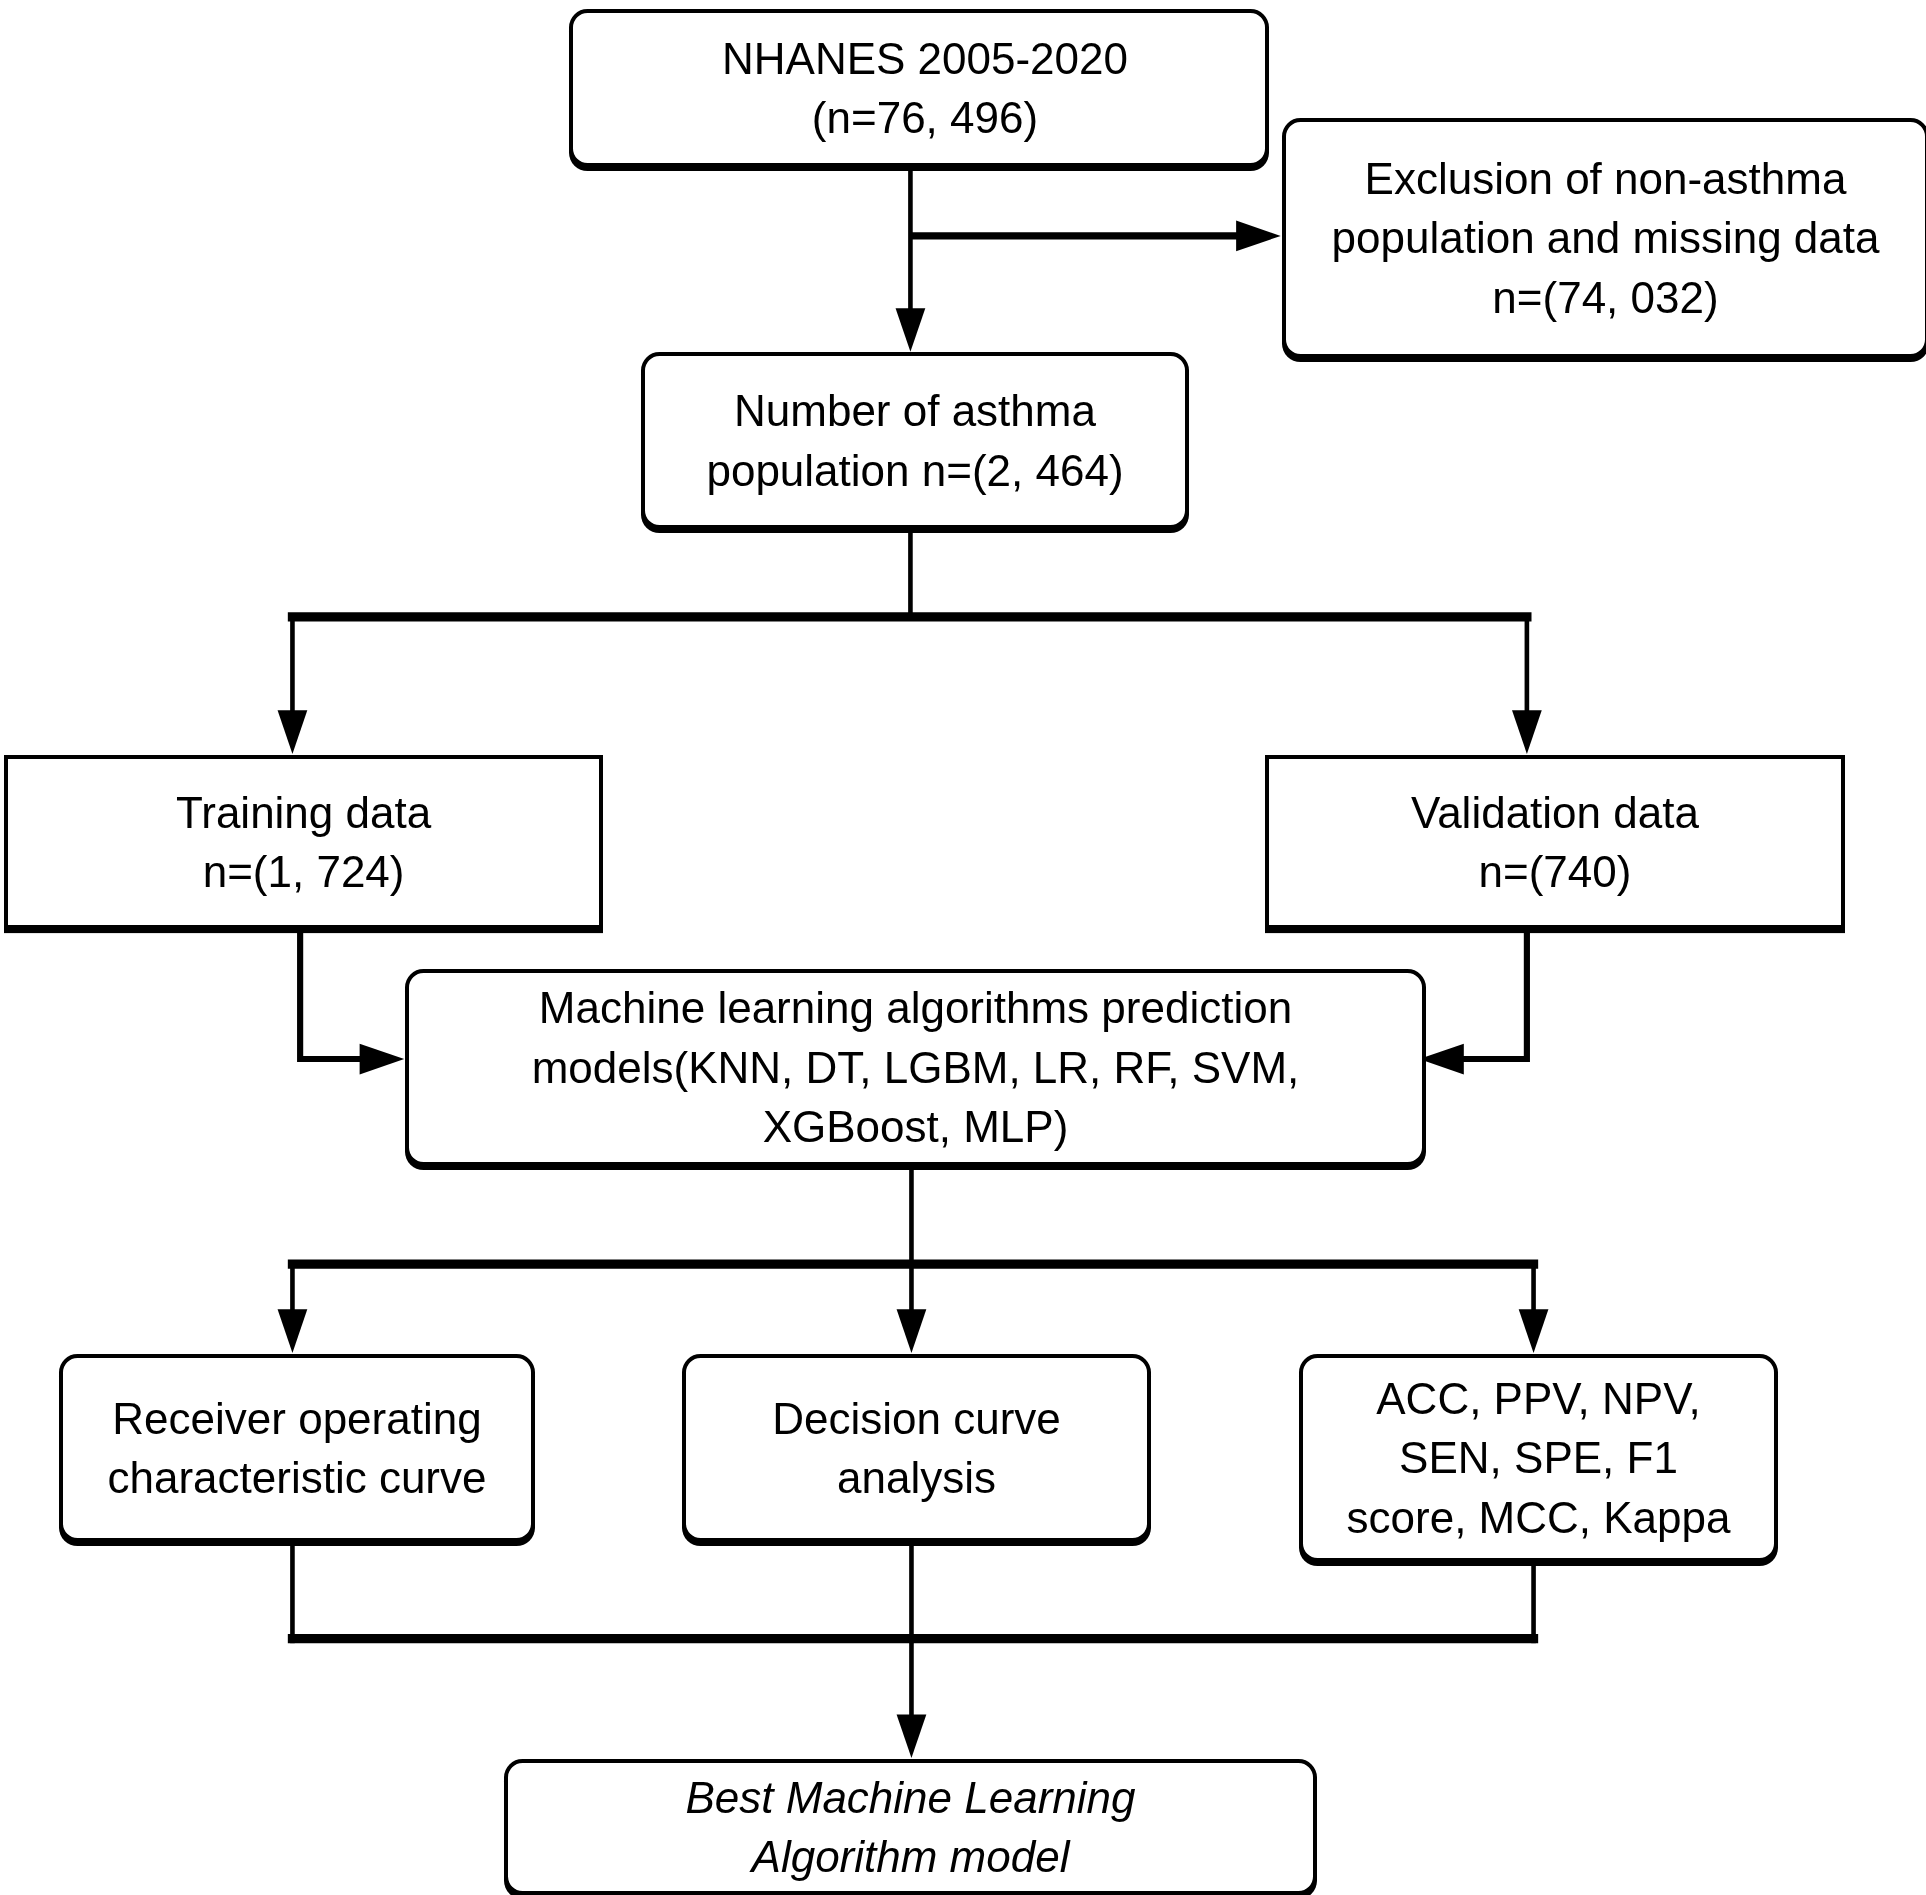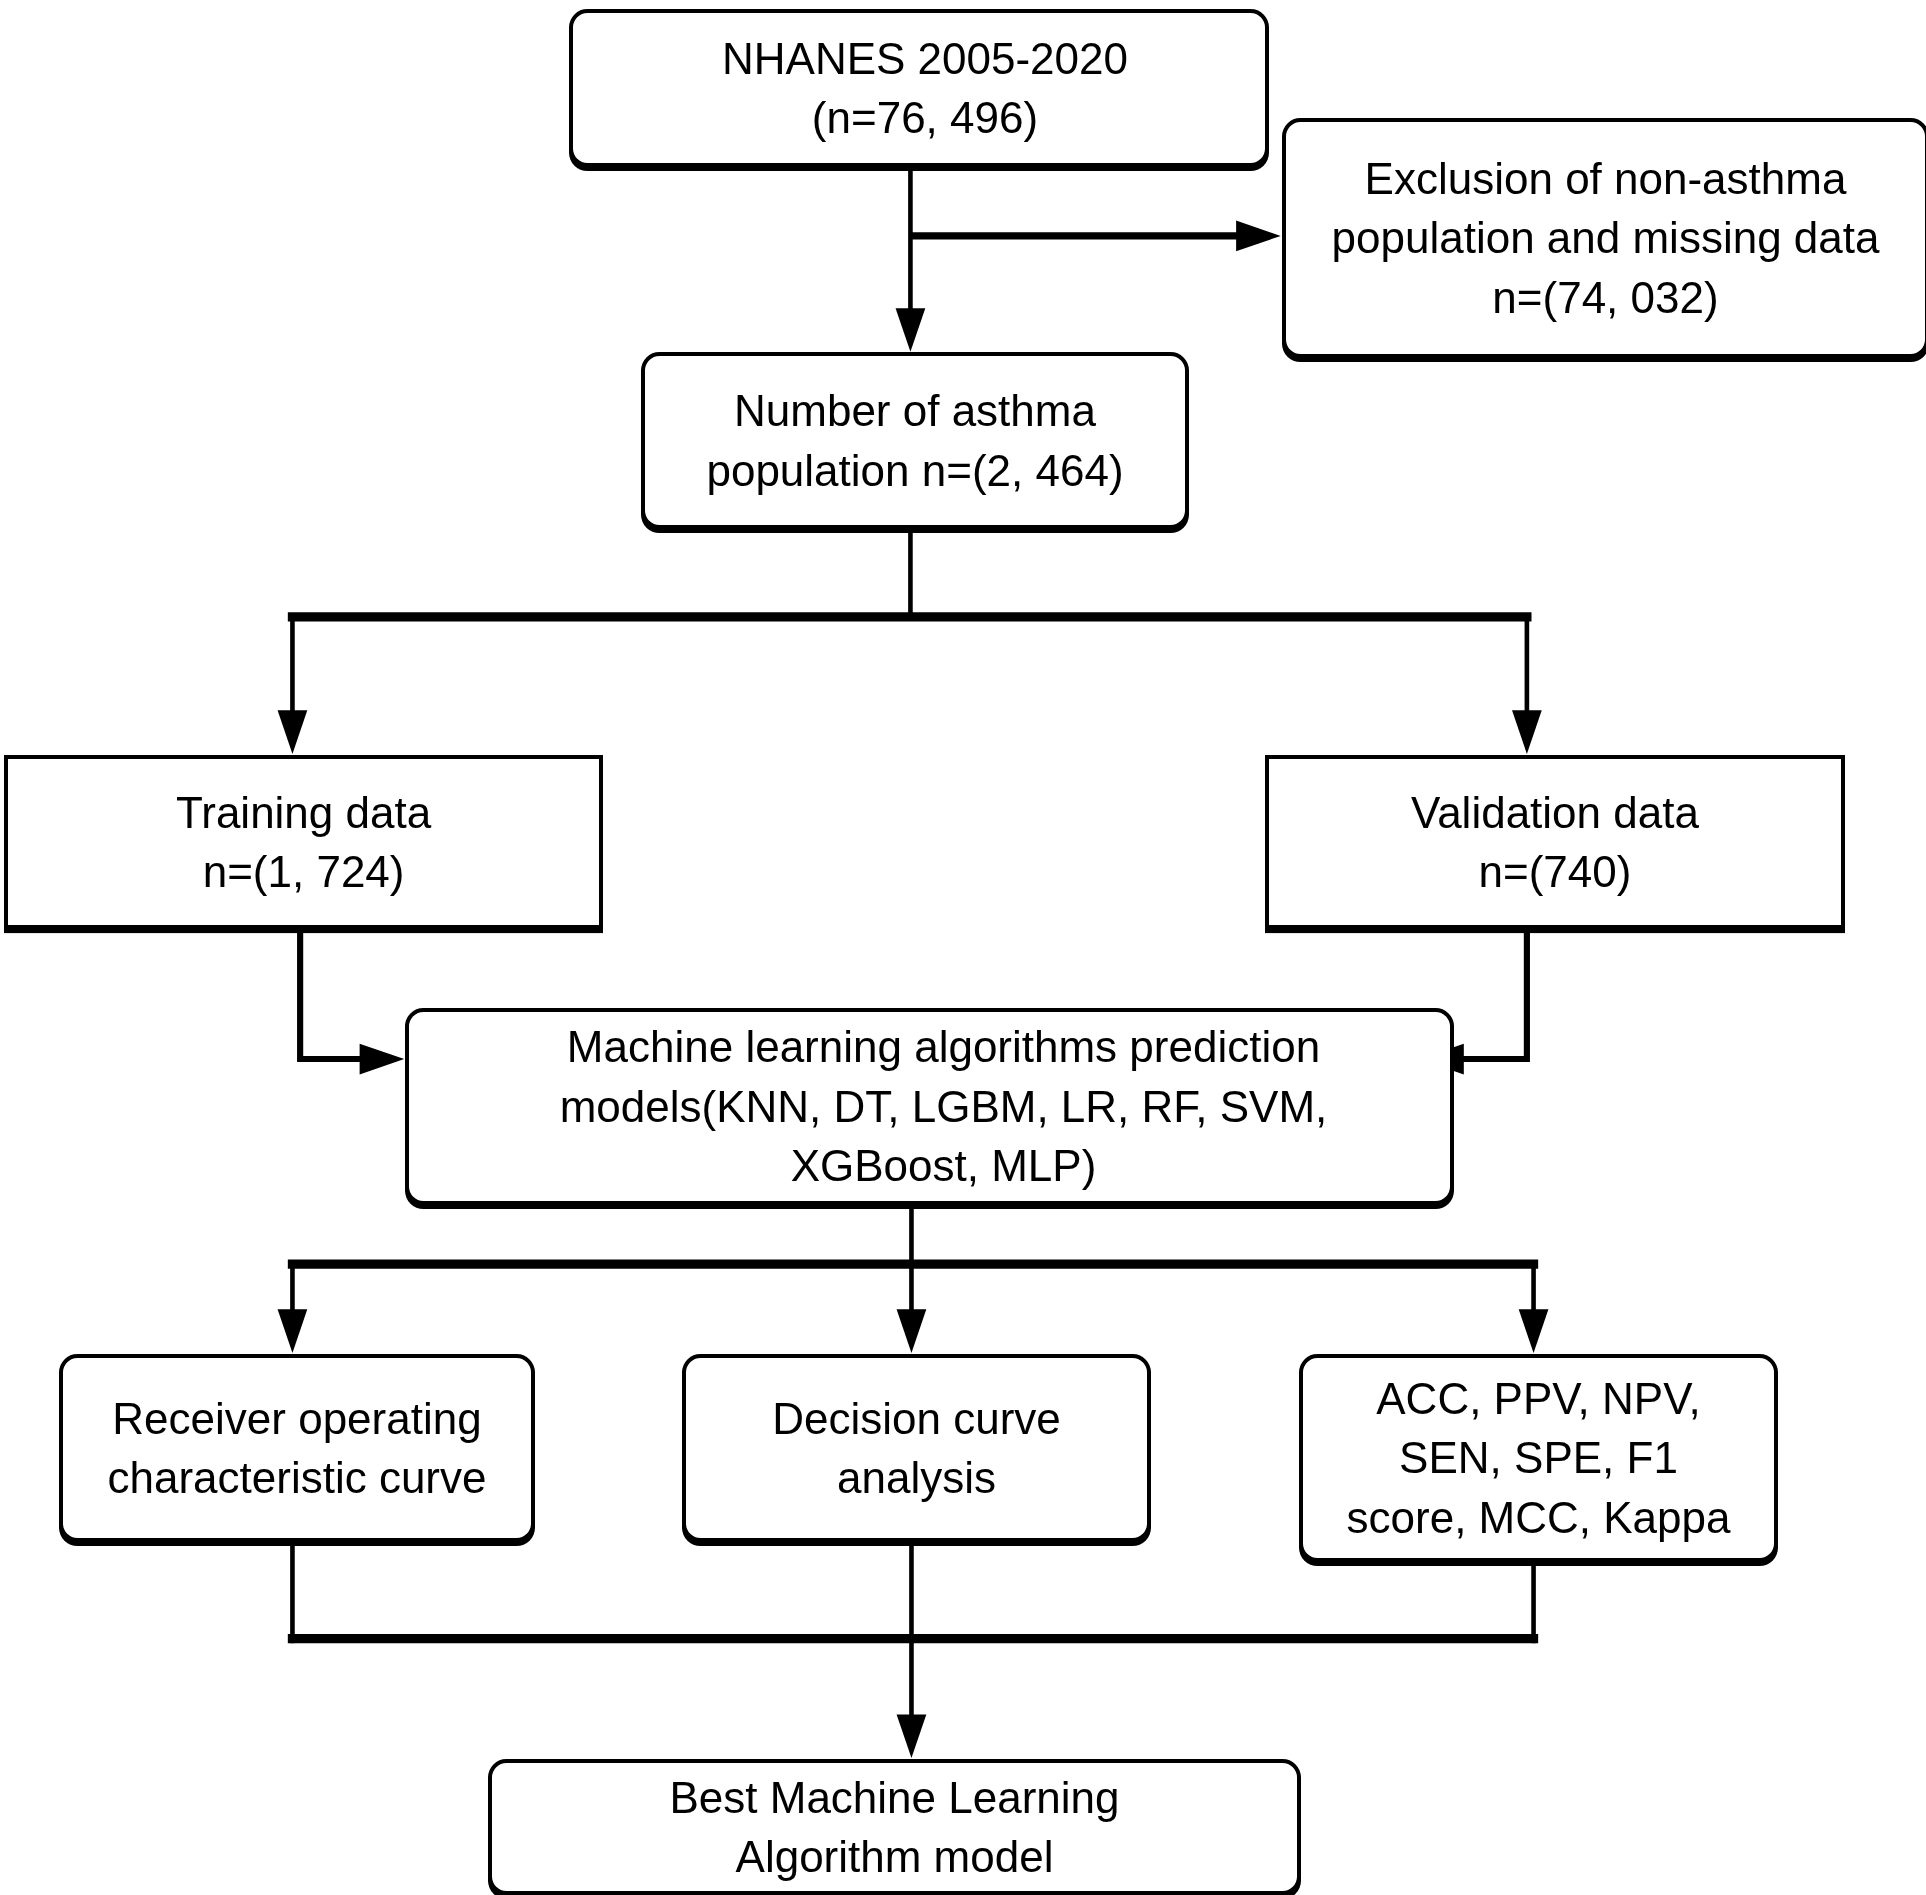--- a/index.html
+++ b/index.html
@@ -15,25 +15,25 @@
     font-size:44px;line-height:1.35;white-space:pre;
   }
   .rounded{border-radius:18.5px;}
   .square{border-radius:0;}
   
   #n-nhanes    {left:569px;top:9.2px;  width:680px;height:150px;padding-left:12px;}
   #n-exclusion {left:1282px;top:118px; width:639px;height:232px;}
   #n-asthma    {left:641px;top:352px; width:540px;height:169px;}
   #n-training  {left:4.1px;   top:755px;width:591px;height:166px;}
   #n-validation{left:1241px;top:755px;width:572px;height:166px;margin-left:24px;}
-  #n-ml        {left:405px; top:1008px;width:1013px;height:189px;padding-left:28px;}
+  #n-ml        {left:405px; top:969px;width:1013px;height:189px;}
   #n-roc       {left:59px; top:1354px;width:468px; height:180px;}
   #n-dca       {left:682px;top:1354px;width:461px; height:180px;}
   #n-acc       {left:1299px;top:1354px;width:471px; height:200px;}
-  #n-best      {left:488px; top:1759px;width:805px;height:128px;}
+  #n-best      {left:504px; top:1759px;width:805px;height:128px;font-style:italic;}
 </style>
 </head>
 <body>
 
 <div class="canvas">
 
   <svg class="wires" viewBox="0 0 3755 3695" xmlns="http://www.w3.org/2000/svg">
     <g stroke="#000000" fill="none">
 
       <line x1="1775" y1="310" x2="1775" y2="640" stroke-width="9"></line>

